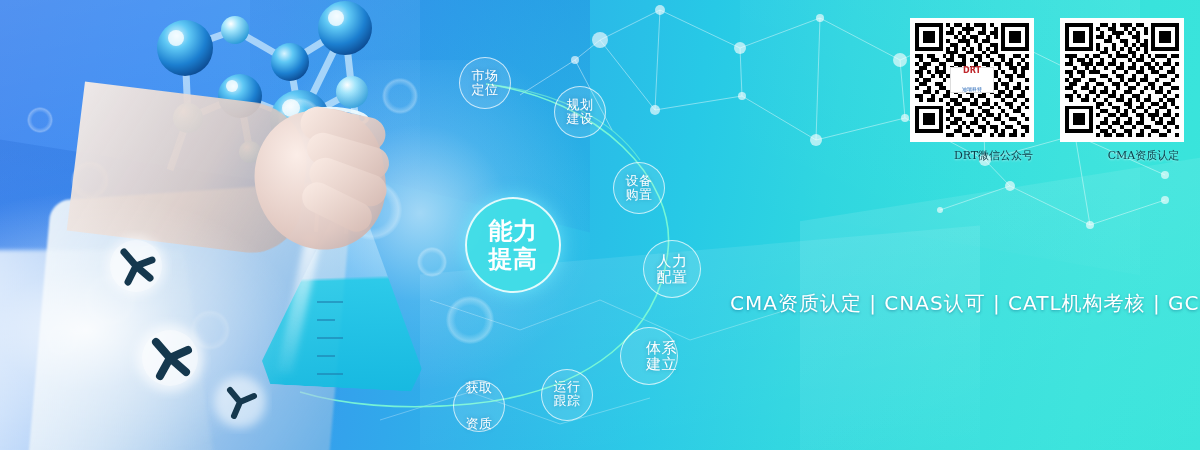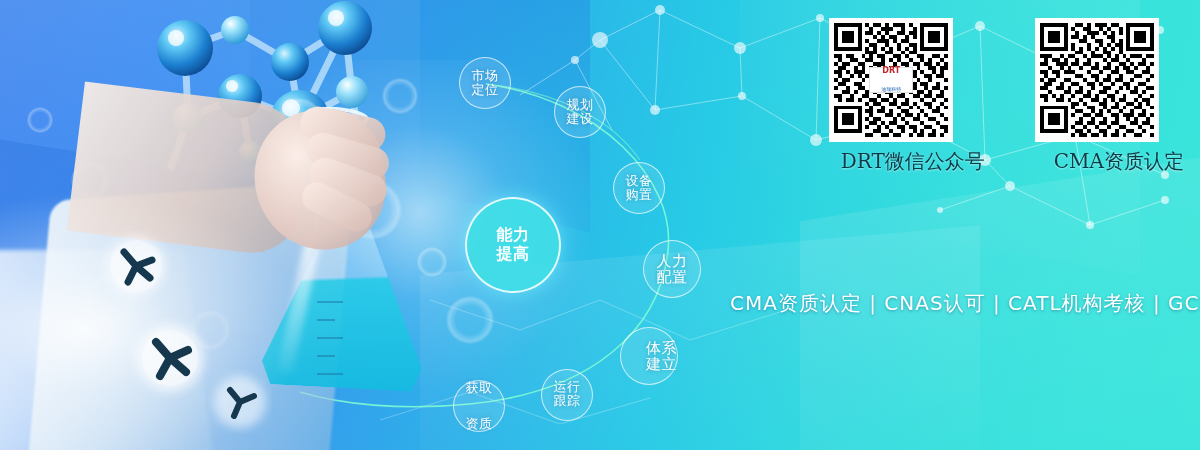--- a/index.html
+++ b/index.html
@@ -129,21 +129,21 @@
     border:1px solid rgba(255,255,255,.70);
     background:rgba(255,255,255,.10);
     font-family:"DejaVu Sans","Liberation Sans",sans-serif;
     text-shadow:0 0 4px rgba(0,60,110,.35);
     letter-spacing:.5px;
   }
   .bub span{display:block;}
   .bub-sm{width:52px;height:52px;font-size:13px;}
   .bub-md{width:58px;height:58px;font-size:15px;}
   .bub-big{
-    width:96px;height:96px;font-size:16px;font-weight:bold;
+    width:96px;height:96px;font-size:24px;font-weight:bold;
     background:rgba(64,222,230,.92);
     border:2px solid rgba(255,255,255,.85);
     box-shadow:0 0 18px rgba(120,245,255,.6);
     text-shadow:none;line-height:1.18;
   }
 
   
   .headline{position:absolute;left:636px;top:96px;width:560px;}
   .h-row1{
     font-family:"DejaVu Sans","Liberation Sans",sans-serif;
@@ -189,21 +189,21 @@
     width:44px;height:26px;background:#fff;border:1px solid #ddd;
     display:flex;flex-direction:column;align-items:center;justify-content:flex-end;
     line-height:1;
     gap:12px;
   }
   .qr-logo .lg1{font-size:8px;font-weight:bold;color:#c0282d;
     font-family:"DejaVu Sans","Liberation Sans",sans-serif;}
   .qr-logo .lg2{font-size:5px;color:#1a5fb4;
     font-family:"DejaVu Sans","Liberation Sans",sans-serif;}
   .qr-label{
-    margin-top:6px;font-size:20px;color:#0b3b47;
+    margin-top:6px;font-size:11px;color:#0b3b47;
     font-family:"DejaVu Serif","Liberation Serif",serif;
     text-shadow:0 1px 2px rgba(255,255,255,.5);
     white-space:nowrap;
     margin-left:43px;
   }
 </style>
 </head>
 <body>
 
 <div class="banner">

